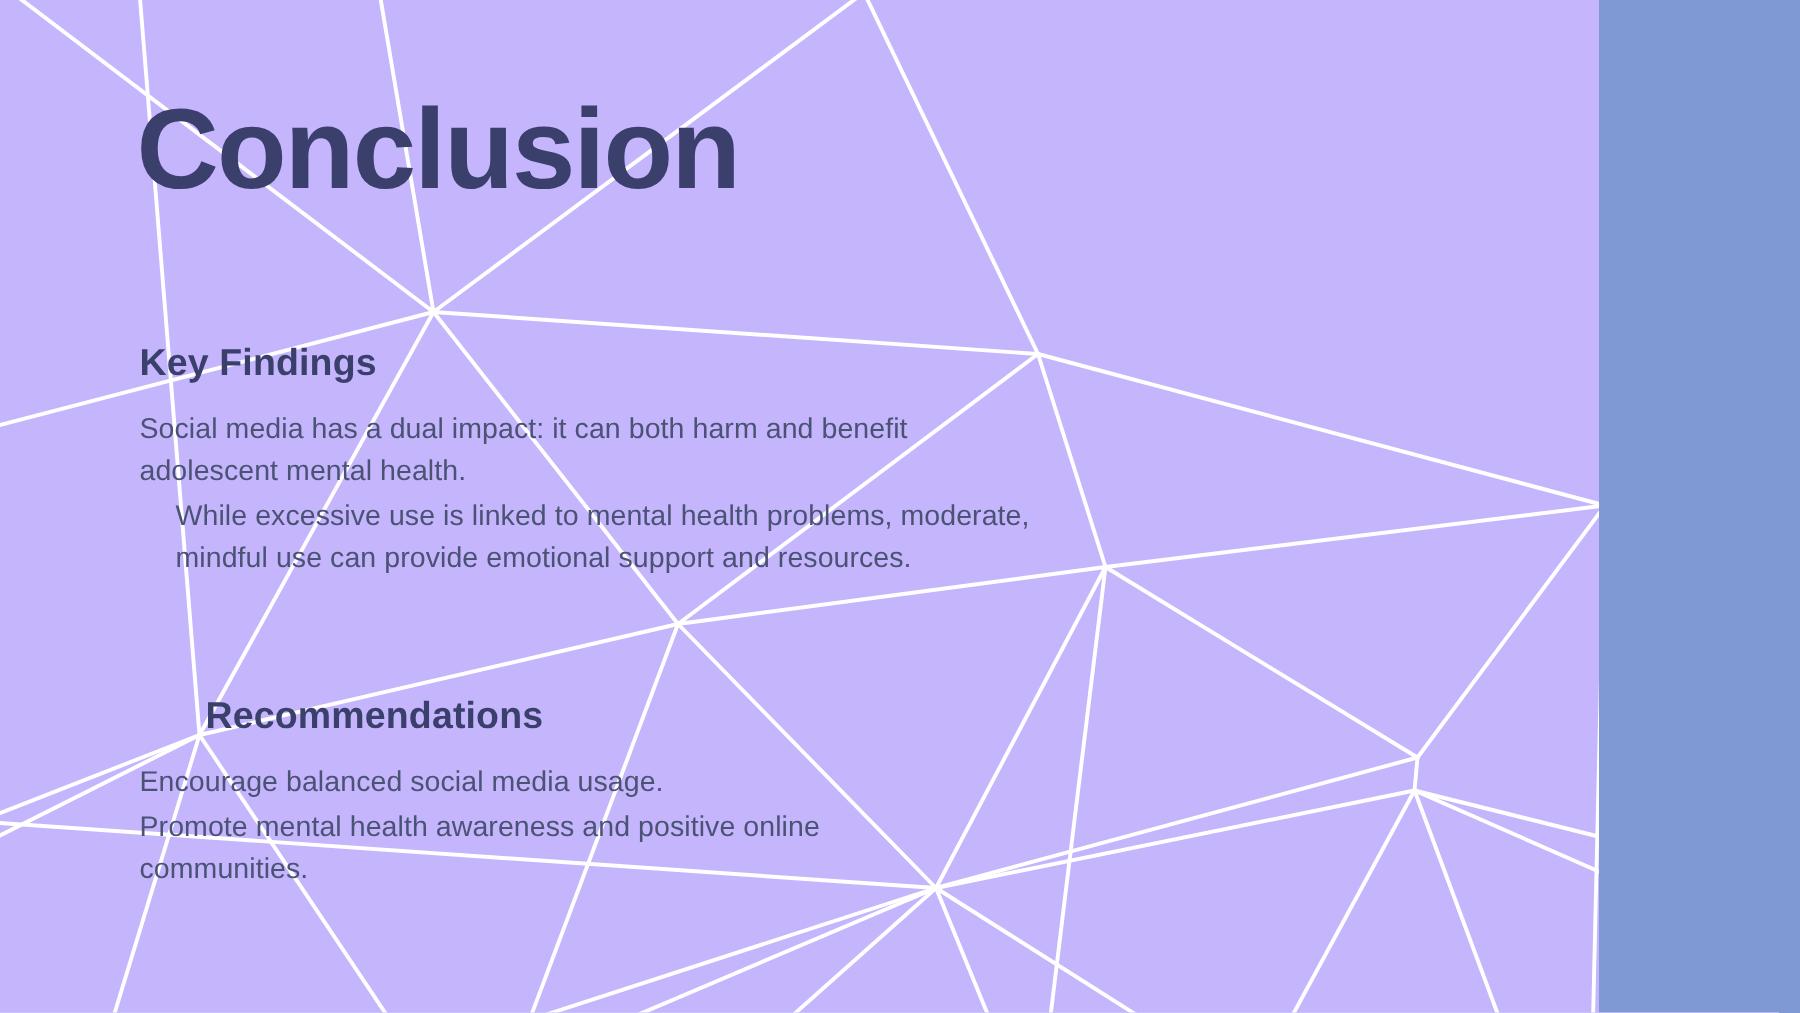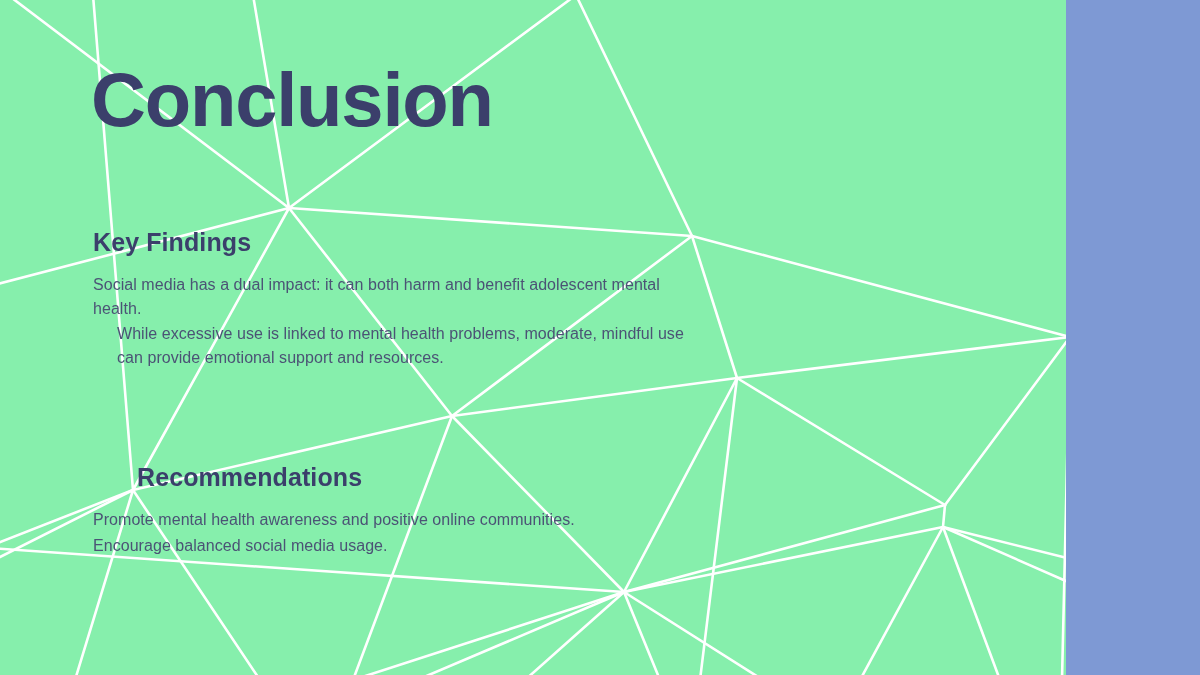--- a/index.html
+++ b/index.html
@@ -65,34 +65,34 @@
     font-size: 25px;
     font-weight: 700;
     letter-spacing: 0.1px;
     color: #3b3f6b;
   }
   .section-body {
     margin: 0;
   }
   .para {
     margin: 0 0 2px 0;
-    font-size: 16px;
+    font-size: 19px;
     line-height: 1.47;
     letter-spacing: 0.05px;
     color: #4b5375;
     max-width: 575px;
   }
   #section-recommendations .para {
     max-width: 530px;
   }
 </style>
 </head>
 <body>
 
-<div id="slide" style="background: #86efac;">
+<div id="slide" style="background: #c4b5fd;">
 
   <svg id="bg-pattern" viewBox="0 0 1200 675" preserveAspectRatio="none" aria-hidden="true">
     <g stroke="#ffffff" stroke-width="2.6" fill="none" stroke-linecap="round">
       <line x1="8" y1="-5" x2="289" y2="208"></line>
       <line x1="93" y1="-5" x2="133" y2="490"></line>
       <line x1="289" y1="208" x2="253" y2="-5"></line>
       <line x1="289" y1="208" x2="576" y2="-5"></line>
       <line x1="289" y1="208" x2="-10" y2="286"></line>
       <line x1="289" y1="208" x2="133" y2="490"></line>
       <line x1="289" y1="208" x2="452" y2="416"></line>
@@ -139,22 +139,22 @@
       <h2 class="section-heading" style="color: rgb(59, 63, 107);">Key Findings</h2>
       <div class="section-body">
         <p class="para" style="color: rgb(75, 83, 117);">Social media has a dual impact: it can both harm and benefit adolescent mental health.</p>
         <p class="para" style="color: rgb(75, 83, 117); margin-left: 24px;">While excessive use is linked to mental health problems, moderate, mindful use can provide emotional support and resources.</p>
       </div>
     </section>
 
     <section class="section" id="section-recommendations">
       <h2 class="section-heading" style="color: rgb(59, 63, 107); margin-left: 44px;">Recommendations</h2>
       <div class="section-body">
+        <p class="para" style="color: rgb(75, 83, 117);">Encourage balanced social media usage.</p>
         <p class="para" style="color: rgb(75, 83, 117);">Promote mental health awareness and positive online communities.</p>
-        <p class="para" style="color: rgb(75, 83, 117);">Encourage balanced social media usage.</p>
       </div>
     </section>
 
   </div>
 
   <div id="side-band" style="background: rgb(126, 153, 212);"></div>
 
 </div>
 
 </body></html>

